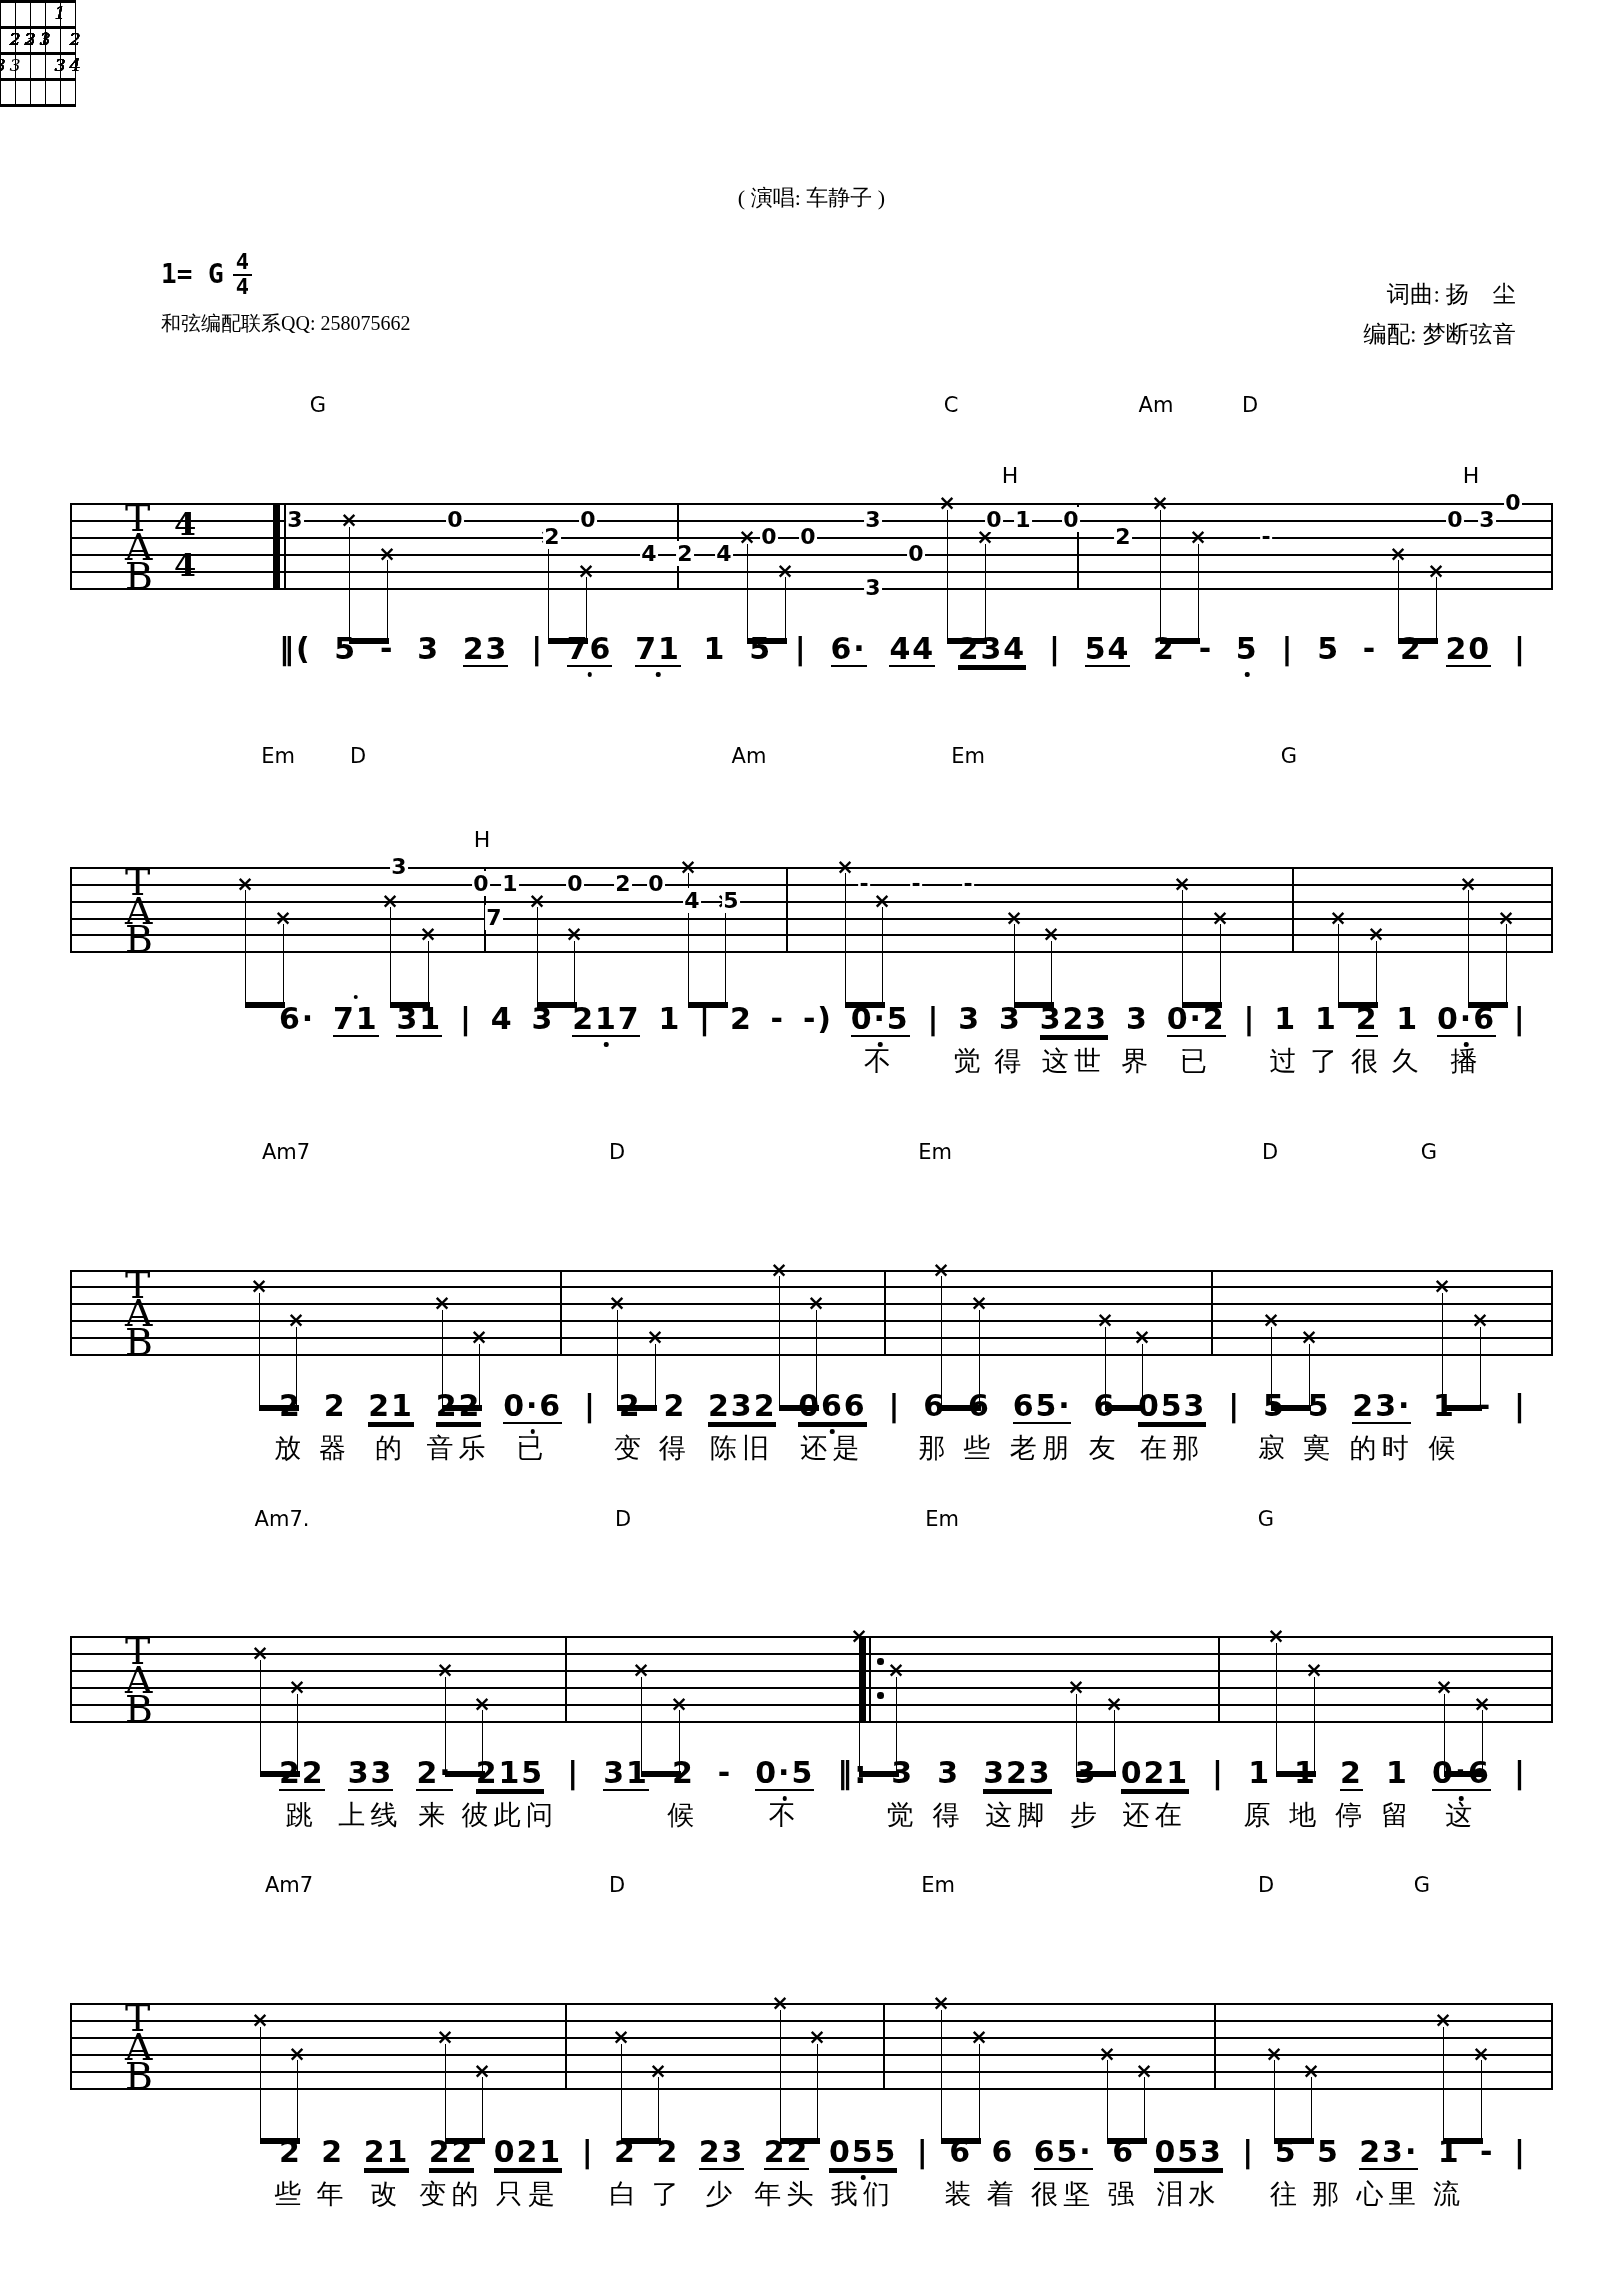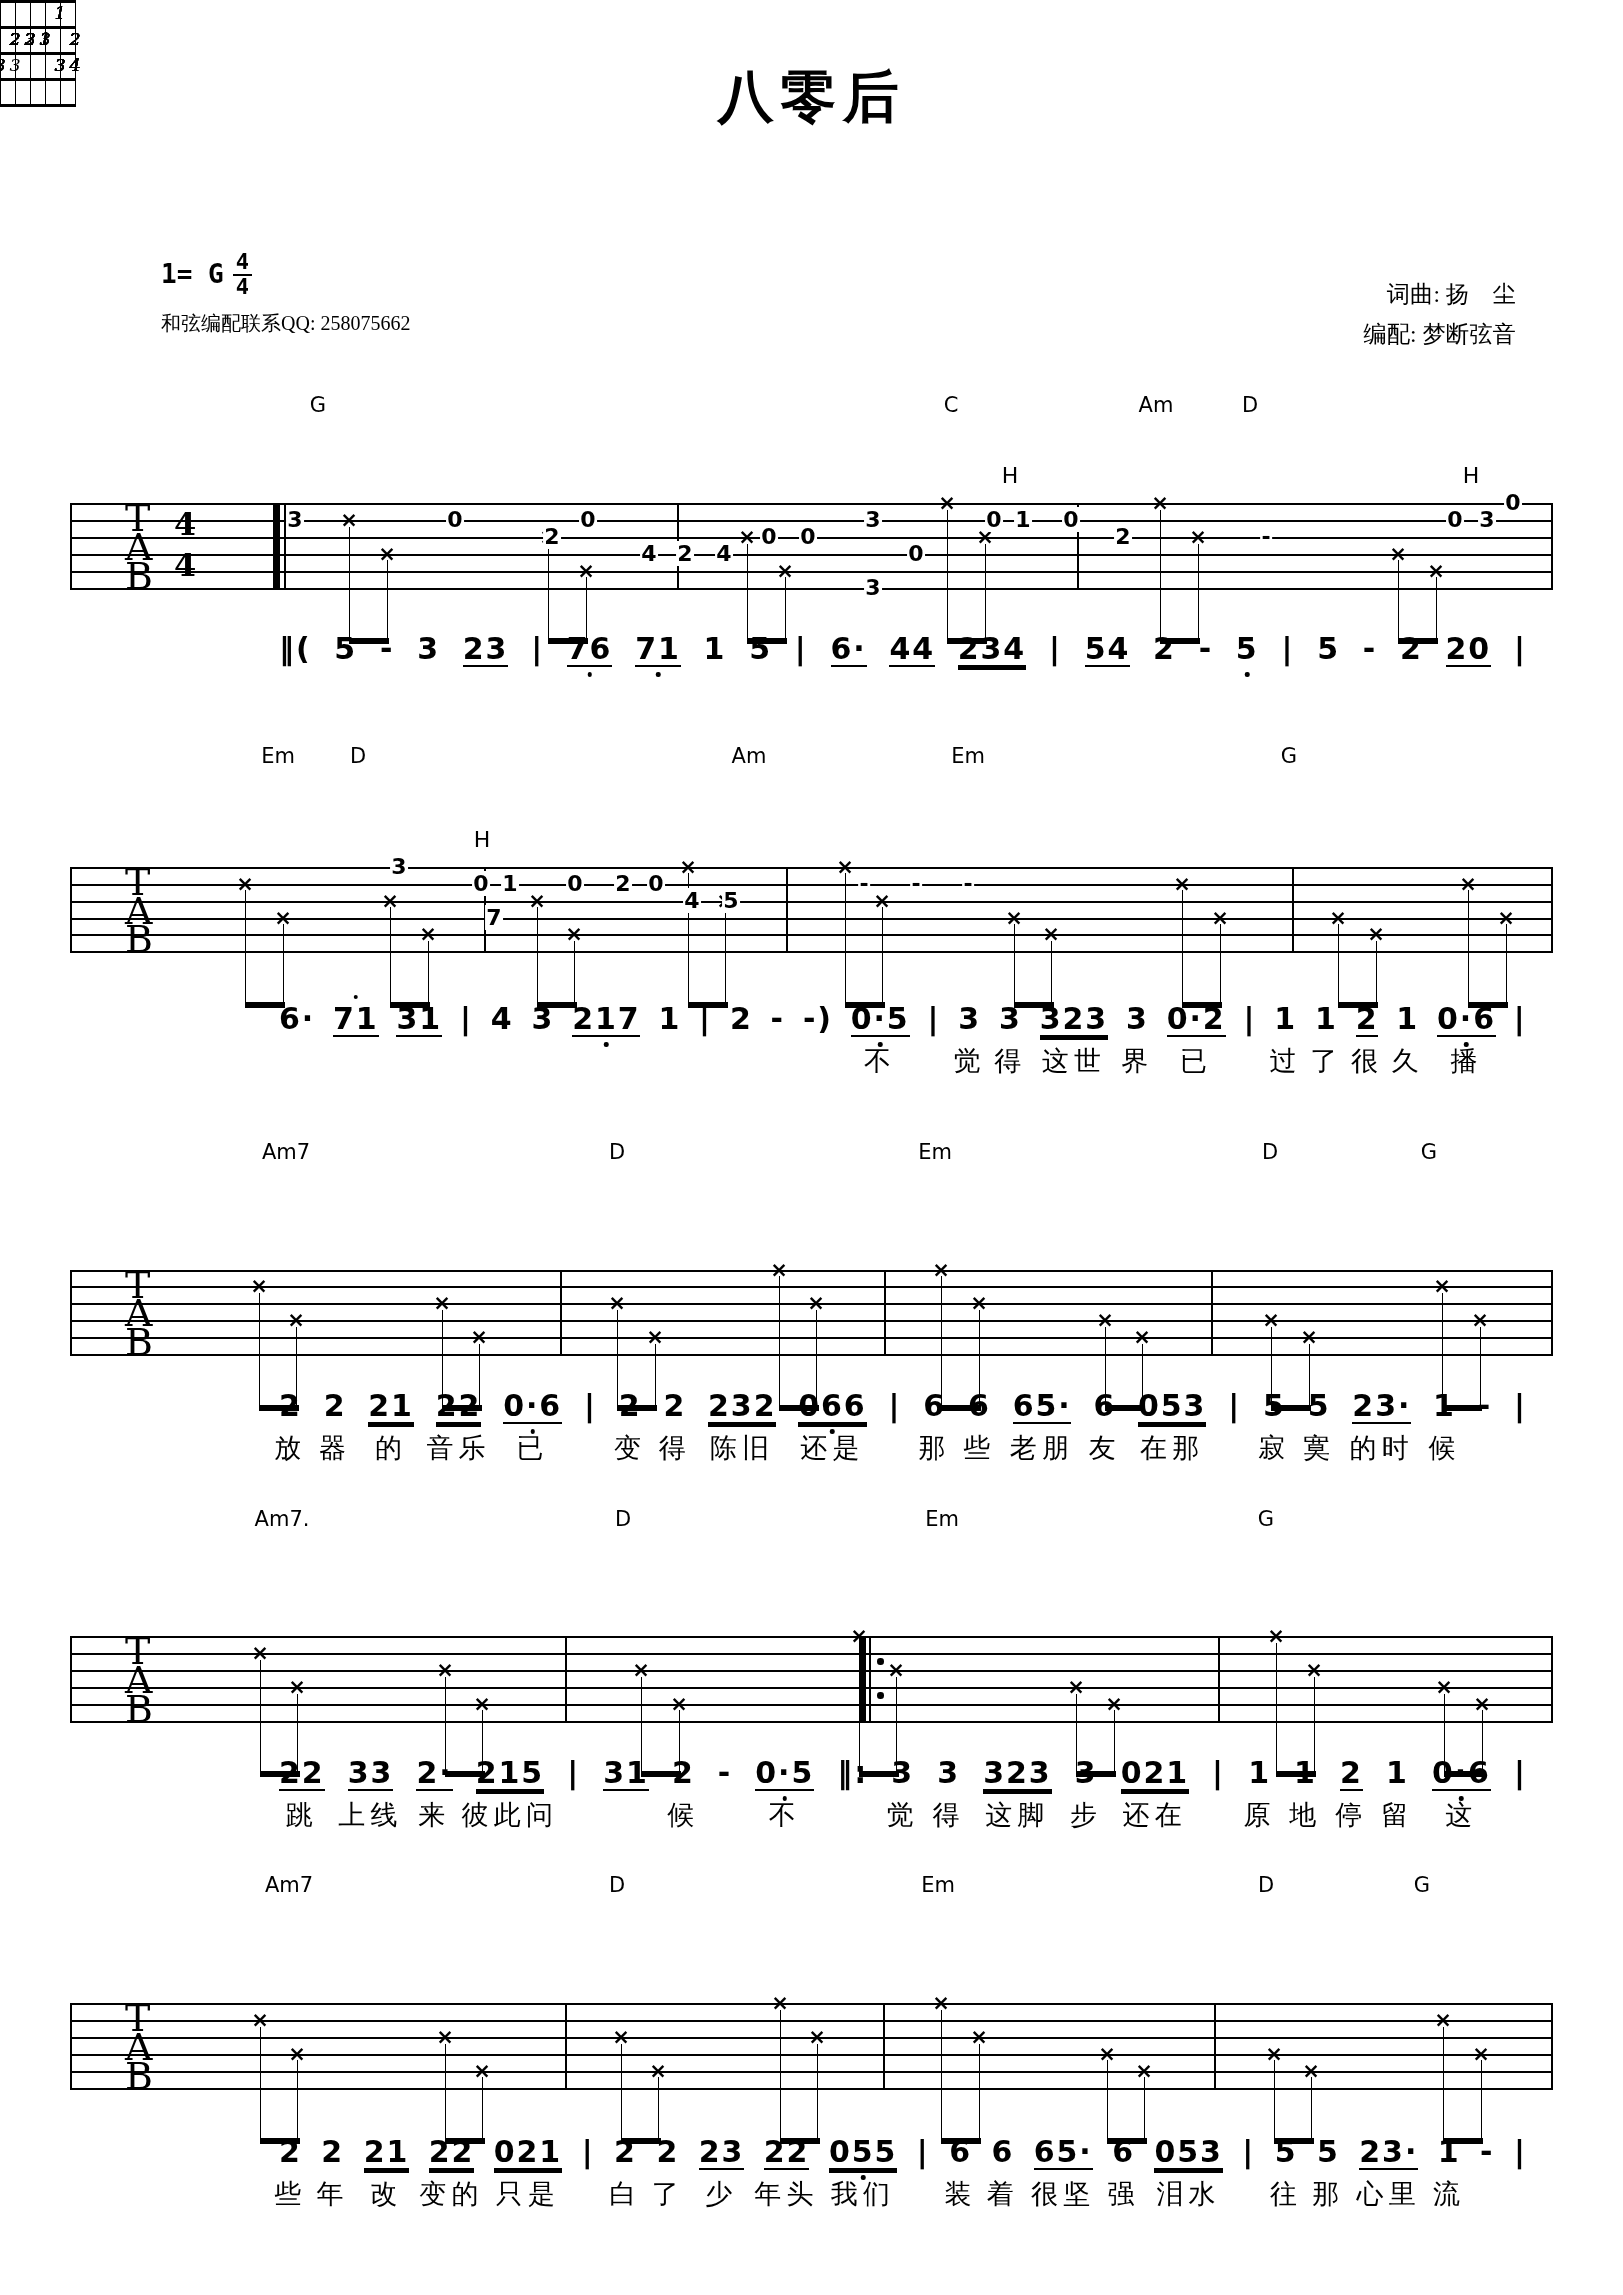--- a/index.html
+++ b/index.html
@@ -45,21 +45,21 @@
   .jdot{position:absolute;left:50%;transform:translateX(-50%);width:4.5px;height:4.5px;border-radius:50%;
         background:#000;}
   .jdot.low{bottom:-12.3px;} .jdot.high{top:-8.4px;}
   .lyr{position:absolute;top:44px;left:50%;transform:translateX(-50%);font-size:27px;font-weight:normal;
        font-family:"Liberation Serif",serif;white-space:nowrap;letter-spacing:5.2px;}
 </style>
 </head>
 <body>
 
 <div id="sheet">
-  <div class="abs title">八零后</div>
+  <div class="abs subtitle">( 演唱: 车静子 )</div>
   <div class="abs keyline">
     <span>1= G</span><span class="frac"><span class="fn">4</span><span class="bar"></span><span class="fn">4</span></span>
   </div>
   <div class="abs qq">和弦编配联系QQ: 258075662</div>
   <div class="abs credit" style="top:278px;">词曲: 扬    尘</div>
   <div class="abs credit" style="top:318px;">编配: 梦断弦音</div>
   <div id="score">
       <div style="left: 0px; top: 0px;">
         <div class="abs chordlabel" style="left: 318px; top: 393px;">G</div>
         <div style="left: 281px; top: 419px; width: 75px; height: 104px;">

